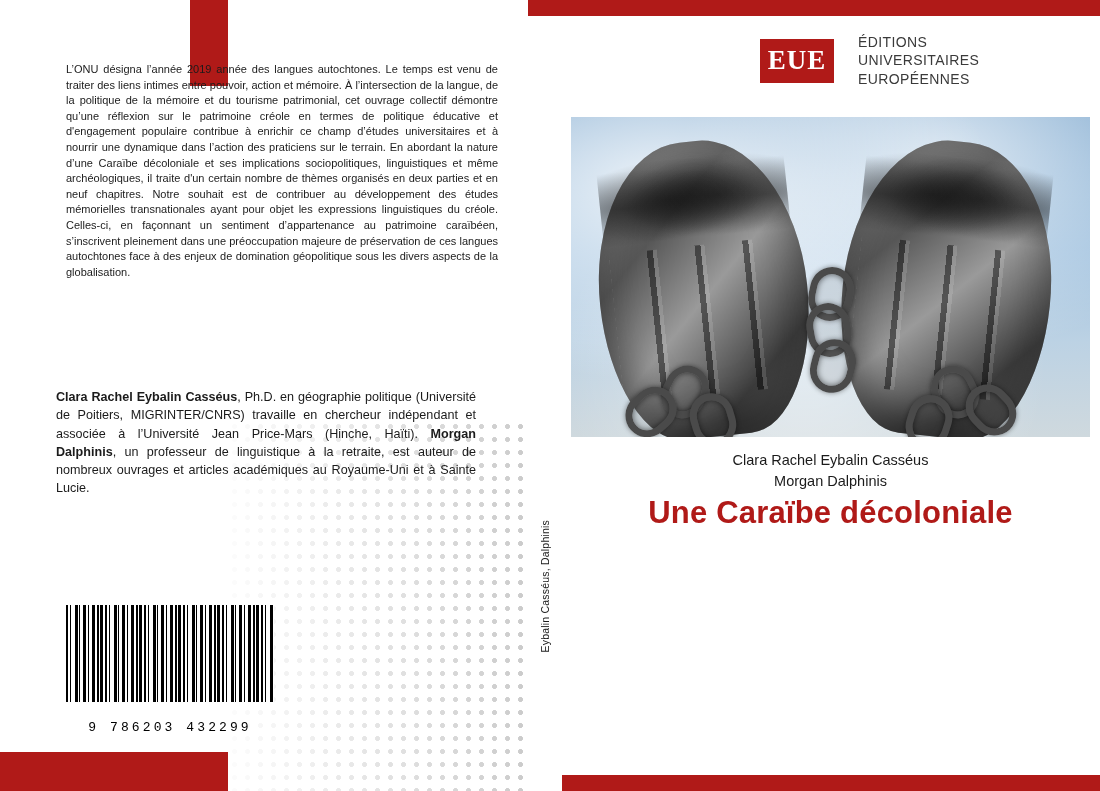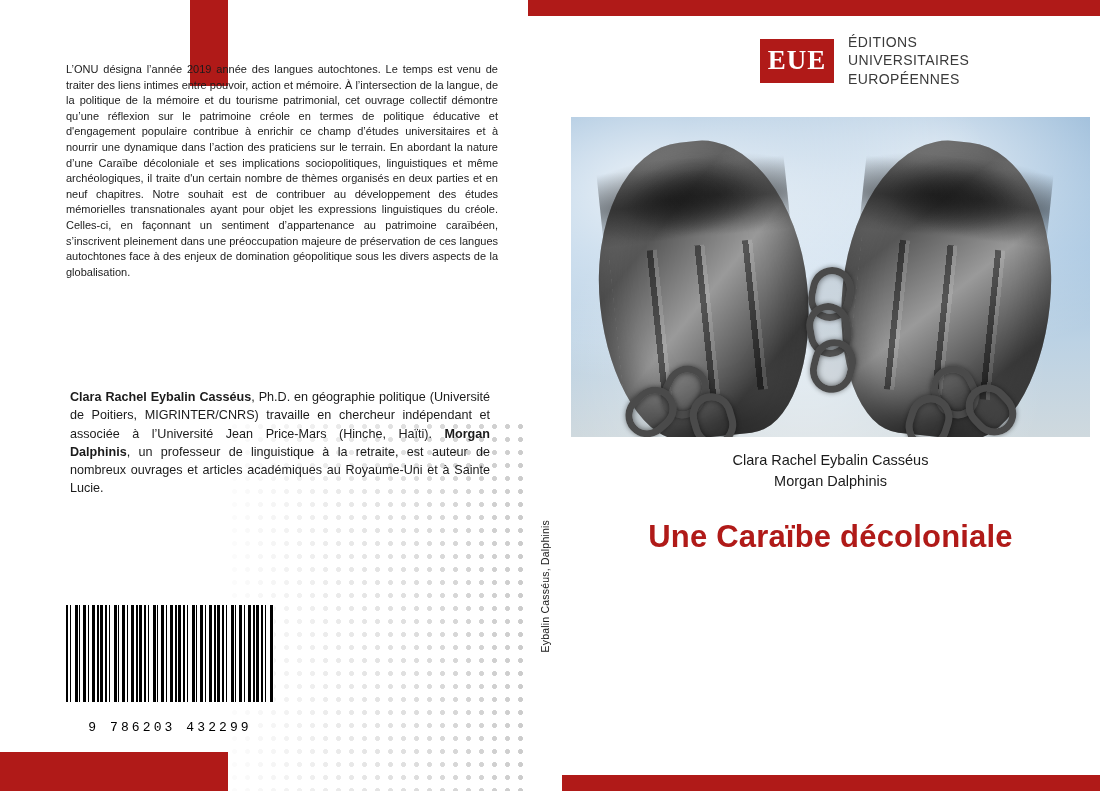--- a/index.html
+++ b/index.html
@@ -92,21 +92,21 @@
     top: 62px;
     width: 432px;
     font-size: 11px;
     line-height: 1.42;
     color: #1b1b1b;
     text-align: justify;
     text-justify: inter-word;
   }
   #author-bio {
     position: absolute;
-    left: 70px;
+    left: 56px;
     top: 388px;
     width: 420px;
     font-size: 12.6px;
     line-height: 1.45;
     color: #1b1b1b;
     text-align: justify;
   }
   #author-bio b, .bold {
     font-weight: bold;
   }
@@ -182,21 +182,21 @@
     background: #ffffff;
   }
 
   
   #logo-block {
     position: absolute;
     left: 760px;
     top: 33px;
     display: flex;
     align-items: center;
-    gap: 14px;
+    gap: 24px;
   }
   #logo-mark {
     width: 74px;
     height: 44px;
     background: #b01a18;
     position: relative;
     display: flex;
     align-items: center;
     justify-content: center;
   }
@@ -309,21 +309,20 @@
   #front-title {
     position: absolute;
     left: 571px;
     top: 495px;
     width: 519px;
     text-align: center;
     font-size: 31px;
     font-weight: bold;
     color: #b01a18;
     letter-spacing: 0.2px;
-    margin-top: 24px;
   }
   #front-subtitle {
     position: absolute;
     left: 571px;
     top: 538px;
     width: 519px;
     text-align: center;
     font-size: 19.5px;
     color: #1b1b1b;
   }

